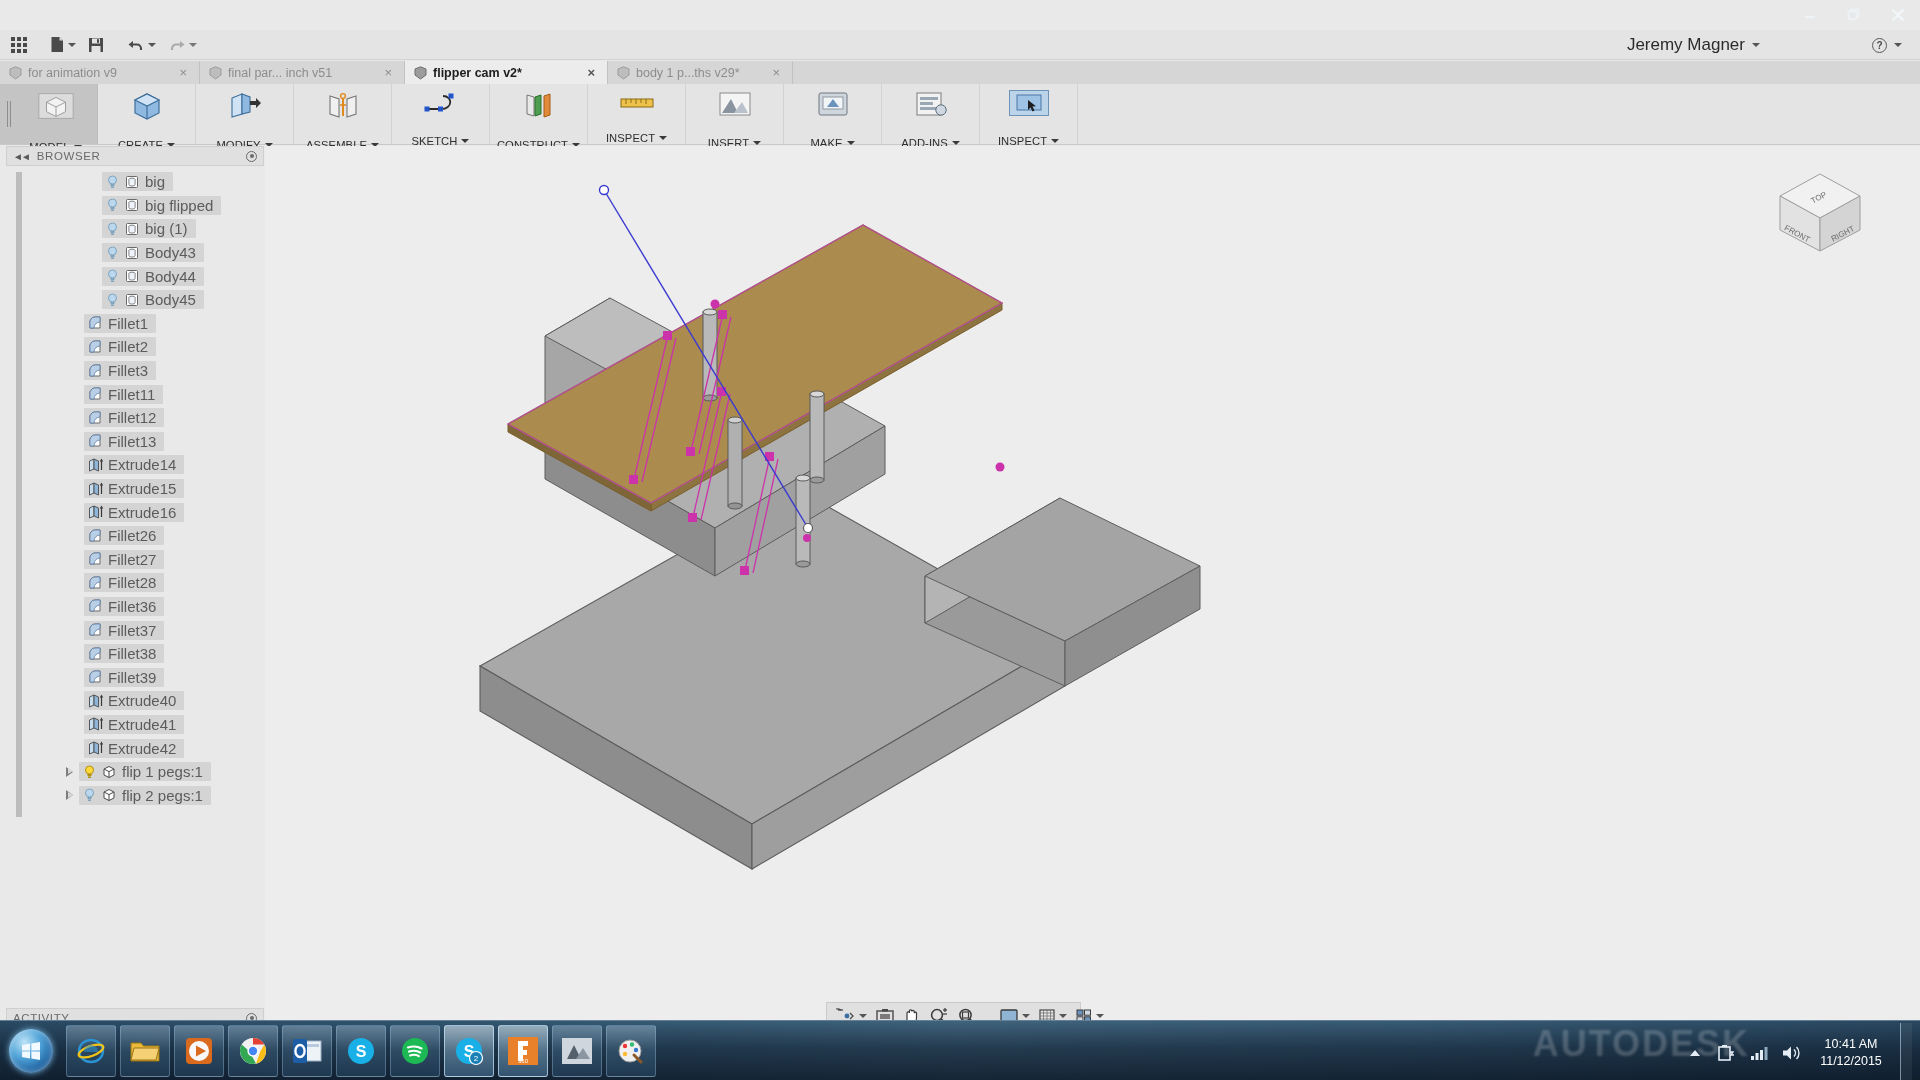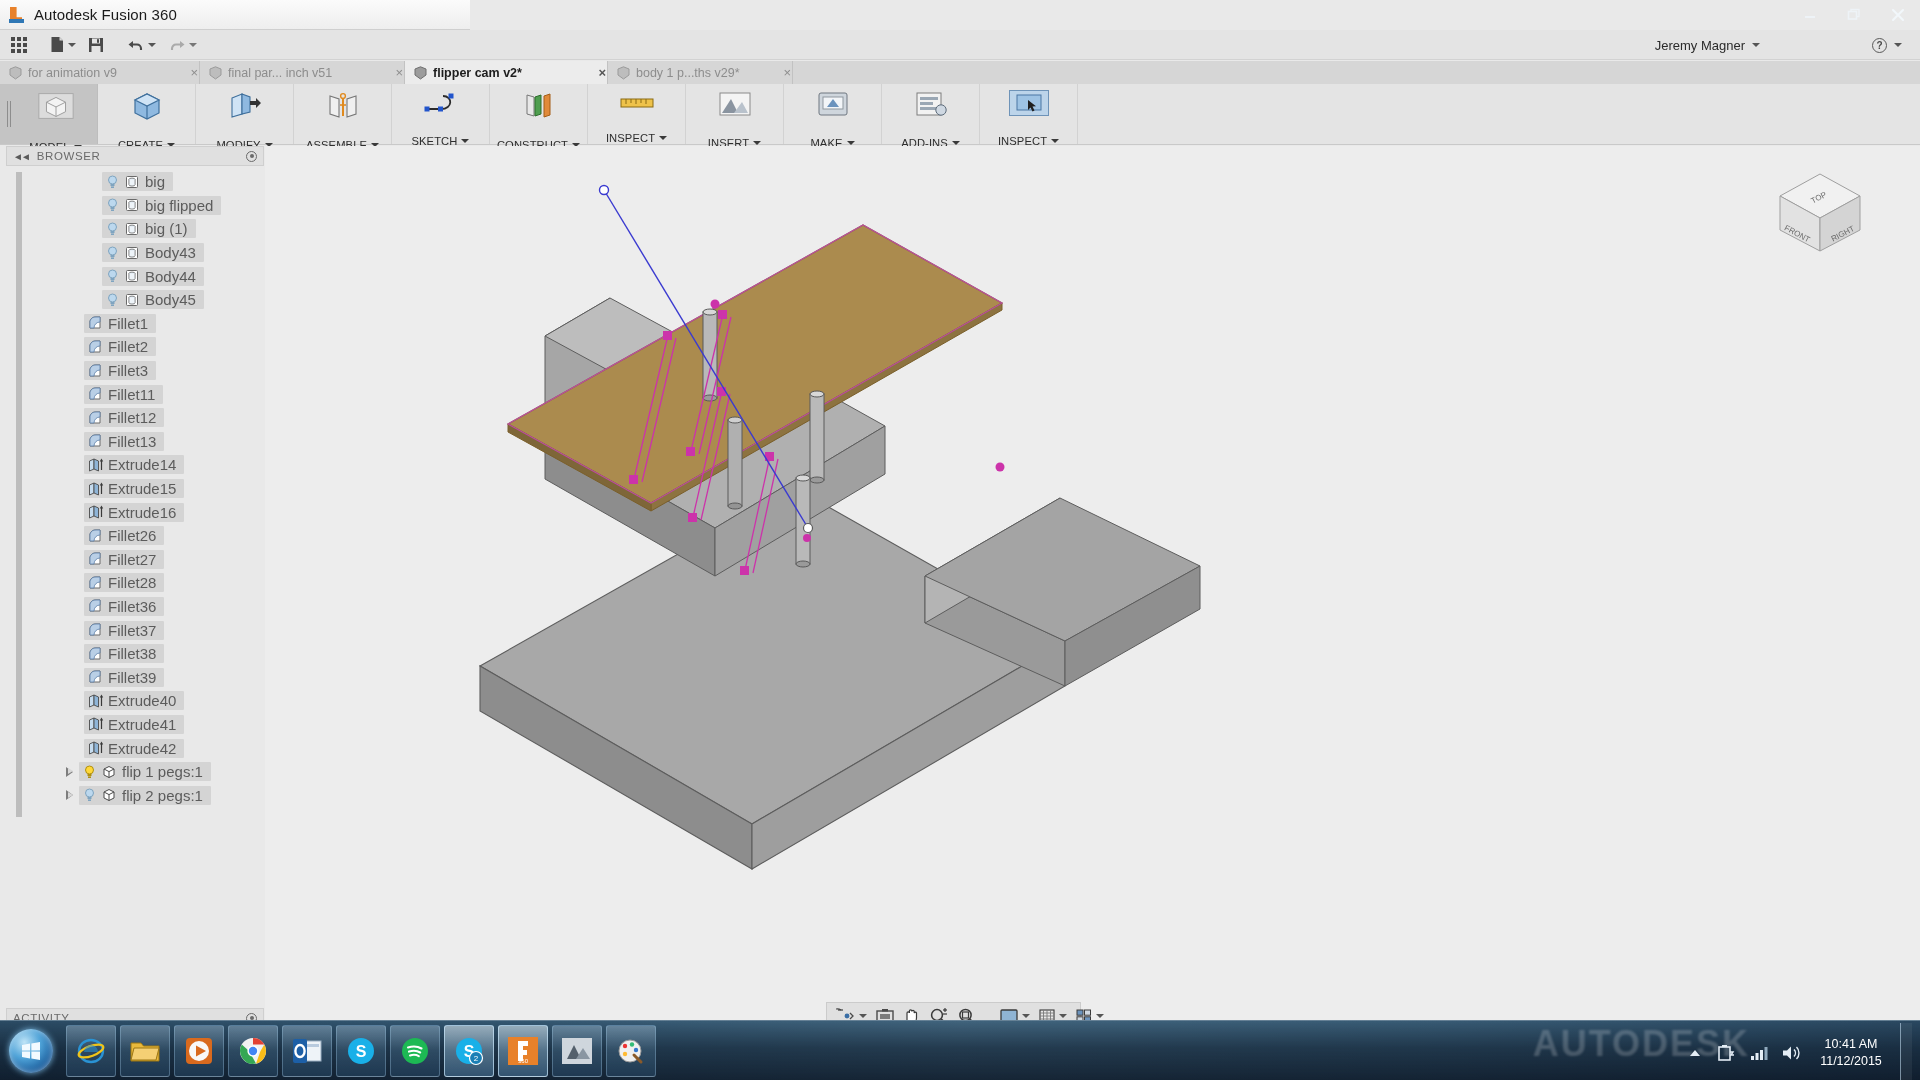--- a/index.html
+++ b/index.html
@@ -87,35 +87,35 @@
              padding: 0 5px; cursor: default; }
   .qat-sep { width: 9px; }
   .grid9 { display:grid; grid-template-columns: repeat(3,4px); grid-template-rows: repeat(3,4px);
            gap:2px; }
   .grid9 i { background:#4a4a4a; display:block; width:4px;height:4px; }
   .caret { width:0;height:0;border-left:4px solid transparent;border-right:4px solid transparent;
            border-top:4px solid #555; margin-left:3px; }
   .caret.light { border-top-color:#777; }
   .user-area {
     position:absolute; right: 160px; top: 30px; height: 30px; display:flex; align-items:center;
-    gap: 4px; font-size: 13px; color:#2b2b2b;
+    gap: 4px; font-size: 17px; color:#2b2b2b;
   }
   .help-area { position:absolute; right: 18px; top: 30px; height:30px; display:flex;align-items:center;gap:4px;}
   .circ-q { width:15px;height:15px;border-radius:50%;border:1.4px solid #5a5a5a;
             font-size:10px;color:#4a4a4a;display:flex;align-items:center;justify-content:center;
             font-weight:bold;}
 
   
   .doctabs {
     position: absolute; left: 0; top: 61px; width: 1920px; height: 23px;
     background: #d6d6d6; display: flex; align-items: flex-end;
   }
   .dtab {
     height: 23px; display: flex; align-items: center; gap: 6px;
-    padding: 0 1px 0 9px; font-size: 12.5px; color: #8d8d8d;
+    padding: 0 12px 0 9px; font-size: 12.5px; color: #8d8d8d;
     background: #d6d6d6; border-right: 1px solid #c2c2c2;
     position: relative; min-width: 120px;
   }
   .dtab.active { background: #ececec; color: #1d1d1d; font-weight: bold; }
   .dtab .ticon { width: 13px; height: 14px; flex:none; position:relative; }
   .dtab .ticon svg { display:block; }
   .dtab .tlabel { white-space: nowrap; overflow: hidden; text-overflow: ellipsis; }
   .dtab .tclose { margin-left: auto; padding-left: 14px; font-size: 13px; color:#8d8d8d; }
   .dtab.active .tclose { color:#555; }
 
@@ -258,27 +258,20 @@
     <div class="bg-tab t1"><span class="fav"></span></div>
     <div class="bg-tab t2"><span class="fav"></span></div>
     <div class="bg-tab t3"><span class="fav"></span></div>
     <div class="bg-winbtns">
       <div class="bg-winbtn"></div>
     </div>
   </div>
 
   <div class="fusion">
 
-    <div class="titlebar">
-      <div class="tb-logo">
-        <div class="lbody"></div>
-          <div class="lsh"></div>
-      </div>
-      <div class="tb-title">Autodesk Fusion 360</div>
-    </div>
 
     <div class="win-controls">
       <div class="wc">
         <svg width="16" height="16" viewBox="0 0 16 16">
             <rect x="3" y="9" width="10" height="2" fill="#eef3f7"></rect>
           </svg>
       </div>
       <div class="wc">
         <svg width="16" height="16" viewBox="0 0 16 16">
           <rect x="2.5" y="4.5" width="8" height="7.5" fill="none" stroke="#eef3f7" stroke-width="1.6"></rect>

